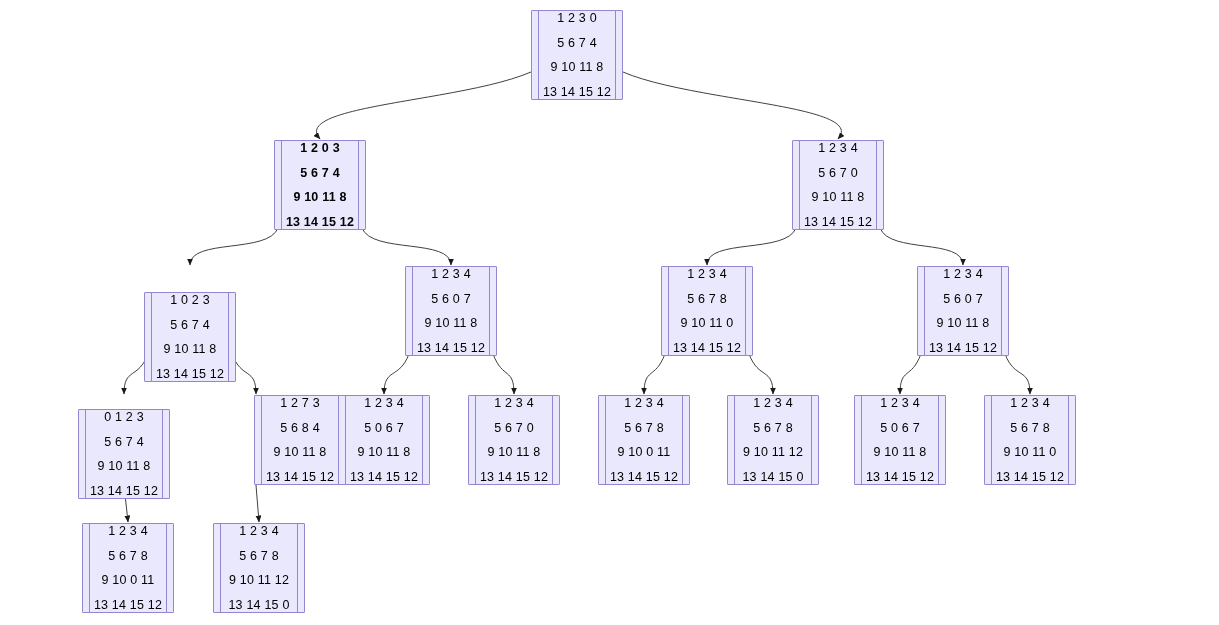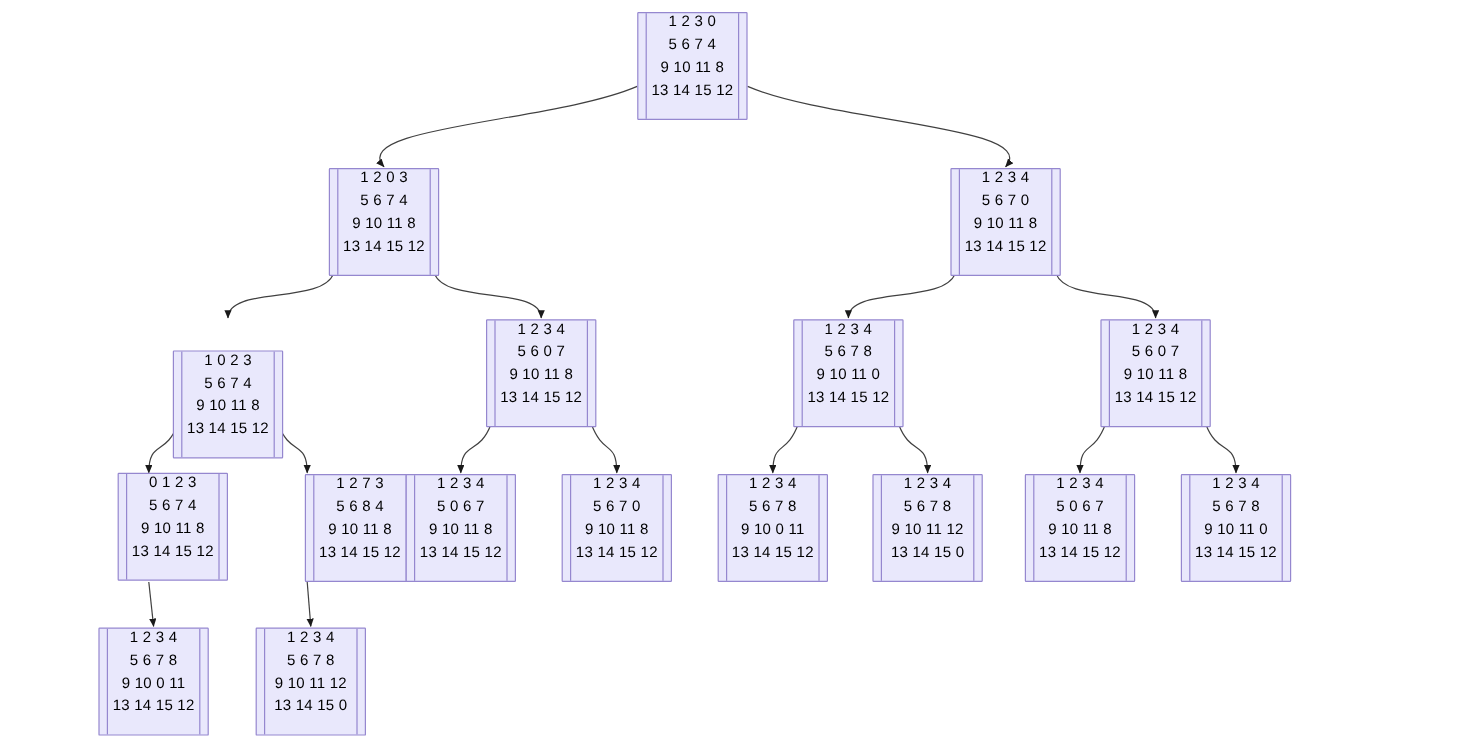--- a/index.html
+++ b/index.html
@@ -41,21 +41,21 @@
   .node .bar-l { left: 6px; }
   .node .bar-r { right: 6px; }
   .node .rows {
     position: absolute;
     left: 7px;
     right: 7px;
     top: 0;
     bottom: 0;
     display: flex;
     flex-direction: column;
-    justify-content: flex-start;
+    justify-content: space-between;
     align-items: center;
     gap: 5px;
   }
   .node .row {
     font-size: 12.5px;
     line-height: 14px;
     color: var(--text, #000000);
     white-space: nowrap;
     letter-spacing: 0.2px;
   }
@@ -93,21 +93,21 @@
       <div class="node" style="left: 531px; top: 10px;">
     <span class="bar bar-l"></span>
     <span class="bar bar-r"></span>
     <div class="rows">
       <div class="row">1 2 3 0</div>
       <div class="row">5 6 7 4</div>
       <div class="row">9 10 11 8</div>
       <div class="row">13 14 15 12</div>
     </div>
   </div>
-      <div class="node" style="left: 274px; top: 140px;">
+      <div class="node" style="left: 274px; top: 140px; font-weight: bold;">
     <span class="bar bar-l"></span>
     <span class="bar bar-r"></span>
     <div class="rows">
       <div class="row">1 2 0 3</div>
       <div class="row">5 6 7 4</div>
       <div class="row">9 10 11 8</div>
       <div class="row">13 14 15 12</div>
     </div>
   </div>
       <div class="node" style="left: 792px; top: 140px;">
@@ -153,21 +153,21 @@
       <div class="node" style="left: 917px; top: 266px;">
     <span class="bar bar-l"></span>
     <span class="bar bar-r"></span>
     <div class="rows">
       <div class="row">1 2 3 4</div>
       <div class="row">5 6 0 7</div>
       <div class="row">9 10 11 8</div>
       <div class="row">13 14 15 12</div>
     </div>
   </div>
-      <div class="node" style="left: 78px; top: 394px; margin-left: 20px;">
+      <div class="node" style="left: 78px; top: 409px;">
     <span class="bar bar-l"></span>
     <span class="bar bar-r"></span>
     <div class="rows">
       <div class="row">0 1 2 3</div>
       <div class="row">5 6 7 4</div>
       <div class="row">9 10 11 8</div>
       <div class="row">13 14 15 12</div>
     </div>
   </div>
       <div class="node" style="left: 210px; top: 395px; margin-left: 44px;">

